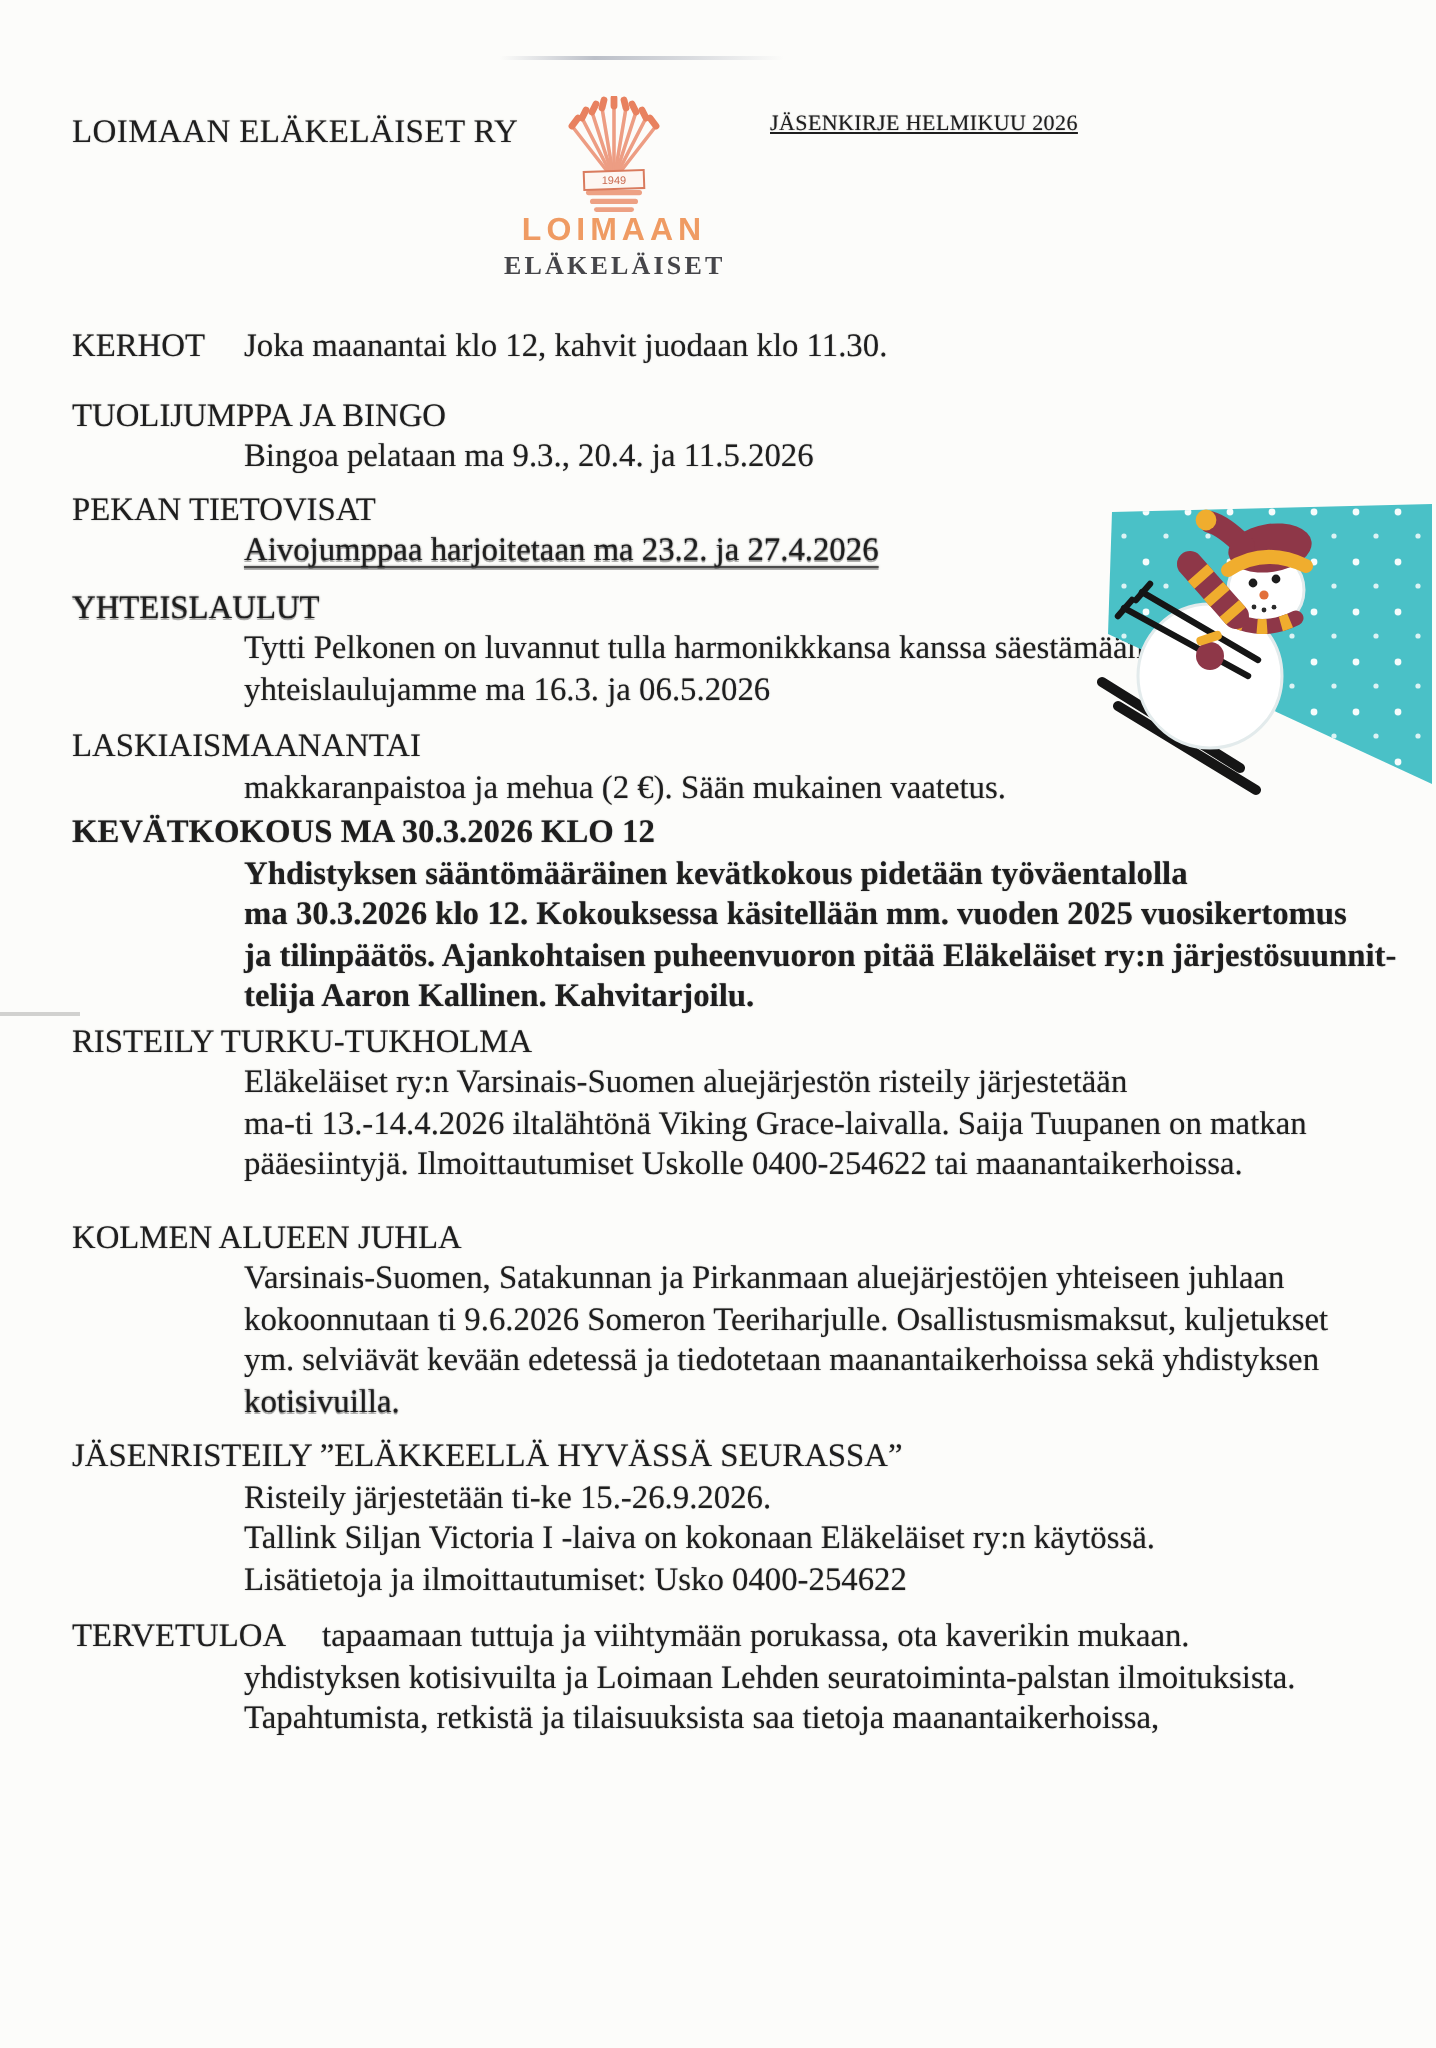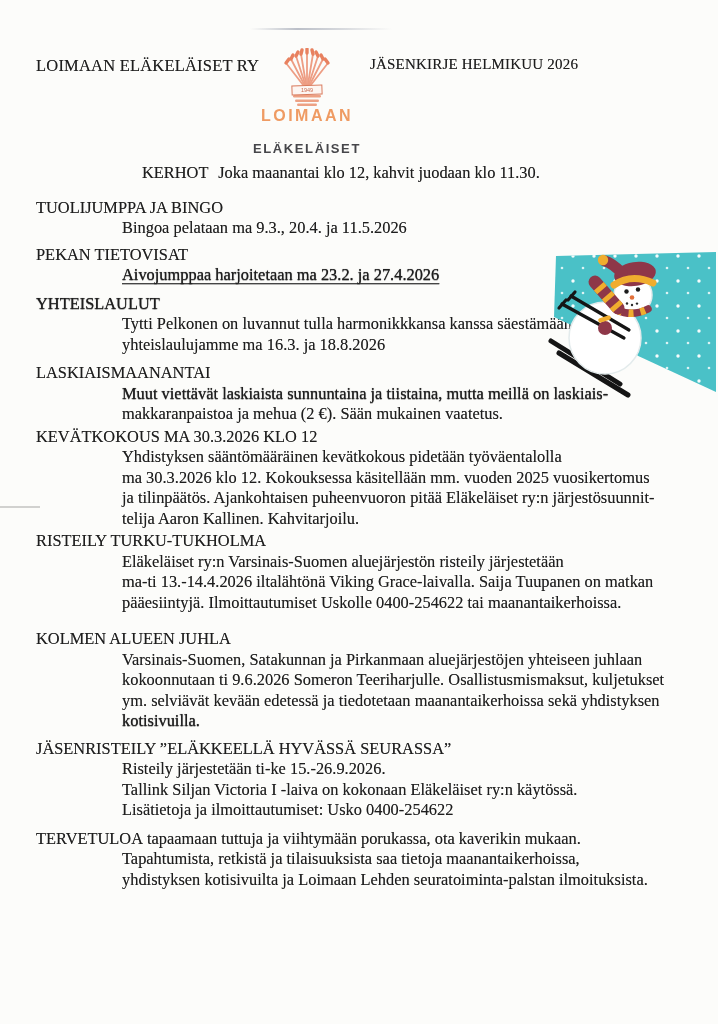--- a/index.html
+++ b/index.html
@@ -6,40 +6,40 @@
   .page{
     position:relative;width:718px;height:1024px;margin:0 auto;
     background:#fcfcfa;overflow:hidden;
     font-family:"Liberation Serif",serif;color:#1e1e1e;
   }
   .page *{box-sizing:border-box;}
   
   .txt{text-shadow:0 0 .6px rgba(40,40,40,.55);}
   
   .header-left{position:absolute;left:36px;top:56px;font-size:16.5px;letter-spacing:.2px;}
-  .header-right{position:absolute;left:370px;top:56px;font-size:15px;letter-spacing:.2px;}
+  .header-right{position:absolute;left:385px;top:56px;font-size:11px;letter-spacing:.2px;text-decoration:underline;}
   .logo{position:absolute;left:252px;top:48px;width:110px;text-align:center;}
   .logo svg{display:block;margin:0 auto;}
   .logo-line1{font-family:"Liberation Sans",sans-serif;font-weight:bold;font-size:16px;
     letter-spacing:2.5px;color:var(--logo-accent,#ee9357);margin-top:1px;opacity:.92;}
-  .logo-line2{font-family:Liberation Sans, sans-serif;font-weight:bold;font-size:13px;
-    letter-spacing:1.6px;color:#46464a;margin-top:16px;}
+  .logo-line2{font-family:Liberation Serif, serif;font-weight:bold;font-size:13px;
+    letter-spacing:1.6px;color:#46464a;margin-top:0px;}
   
   .content{position:absolute;left:36px;top:163px;width:600px;font-size:16.4px;line-height:20.5px;}
   .section{margin-top:8px;}
-  .section.sec0{margin-top:0;text-align:center;}
+  .section.sec0{margin-top:0;}
   .section.sec1{margin-top:14px;}
   .section.sec2{margin-top:6px;}
-  .section.sec5{margin-top:2px;}
+  .section.sec5{margin-top:2px;font-weight:bold;}
   .section.sec6{margin-top:2px;}
   .section.sec7{margin-top:16px;}
   .section.sec8{margin-top:7px;}
   .heading{white-space:nowrap;}
   .sec0 .heading{display:inline-block;width:86px;}
-  .sec9 .inline{margin-left:4px;}
+  .sec9 .inline{margin-left:18px;}
   .line{margin-left:86px;white-space:nowrap;}
   .smudge{text-shadow:0 1px 0 rgba(45,45,45,.35),0 0 1px rgba(45,45,45,.5),0 0 .6px rgba(40,40,40,.55);}
   .underline-artifact{text-decoration:underline;text-decoration-thickness:1.2px;
     text-decoration-color:rgba(55,55,55,.6);text-underline-offset:3px;}
   
   .streak{position:absolute;left:250px;top:28px;width:142px;height:2px;
     background:linear-gradient(90deg,transparent,rgba(90,100,125,.4),rgba(90,100,125,.22),transparent);}
   .crease{position:absolute;left:0;top:506px;width:40px;height:2px;background:rgba(110,110,110,.30);}
   
   .illustration{position:absolute;left:548px;top:251px;width:168px;height:152px;}
@@ -97,27 +97,27 @@
     <div class="logo-line1">LOIMAAN</div>
     <div class="logo-line2">ELÄKELÄISET</div>
   </div>
 
   <div class="header-right txt">JÄSENKIRJE HELMIKUU 2026</div>
 
   <main class="content txt">
       <div class="section sec0"><span class="heading">KERHOT</span><span class="inline">Joka maanantai klo 12, kahvit juodaan klo 11.30.</span></div>
       <div class="section sec1"><span class="heading">TUOLIJUMPPA JA BINGO</span><div class="line">Bingoa pelataan ma 9.3., 20.4. ja 11.5.2026</div></div>
       <div class="section sec2"><span class="heading">PEKAN TIETOVISAT</span><div class="line smudge underline-artifact">Aivojumppaa harjoitetaan ma 23.2. ja 27.4.2026</div></div>
-      <div class="section sec3"><span class="heading smudge">YHTEISLAULUT</span><div class="line">Tytti Pelkonen on luvannut tulla harmonikkkansa kanssa säestämään</div><div class="line">yhteislaulujamme ma 16.3. ja 18.8.2026</div></div>
-      <div class="section sec4"><span class="heading">LASKIAISMAANANTAI</span><div class="line smudge">Muut viettävät laskiaista sunnuntaina ja tiistaina, mutta meillä on laskiais-</div><div class="line">makkaranpaistoa ja mehua (2 €). Sään mukainen vaatetus.</div></div>
+      <div class="section sec3"><span class="heading smudge">YHTEISLAULUT</span><div class="line">Tytti Pelkonen on luvannut tulla harmonikkkansa kanssa säestämään</div><div class="line">yhteislaulujamme ma 16.3. ja 06.5.2026</div></div>
+      <div class="section sec4"><span class="heading">LASKIAISMAANANTAI</span><div class="line">makkaranpaistoa ja mehua (2 €). Sään mukainen vaatetus.</div></div>
       <div class="section sec5"><span class="heading">KEVÄTKOKOUS MA 30.3.2026 KLO 12</span><div class="line">Yhdistyksen sääntömääräinen kevätkokous pidetään työväentalolla</div><div class="line">ma 30.3.2026 klo 12.  Kokouksessa käsitellään mm. vuoden 2025 vuosikertomus</div><div class="line">ja tilinpäätös. Ajankohtaisen puheenvuoron pitää Eläkeläiset ry:n  järjestösuunnit-</div><div class="line">telija Aaron Kallinen. Kahvitarjoilu.</div></div>
       <div class="section sec6"><span class="heading">RISTEILY TURKU-TUKHOLMA</span><div class="line">Eläkeläiset ry:n Varsinais-Suomen aluejärjestön risteily järjestetään</div><div class="line">ma-ti 13.-14.4.2026 iltalähtönä Viking Grace-laivalla. Saija Tuupanen on matkan</div><div class="line">pääesiintyjä. Ilmoittautumiset Uskolle 0400-254622 tai maanantaikerhoissa.</div></div>
       <div class="section sec7"><span class="heading">KOLMEN ALUEEN JUHLA</span><div class="line">Varsinais-Suomen, Satakunnan ja Pirkanmaan aluejärjestöjen yhteiseen juhlaan</div><div class="line">kokoonnutaan ti 9.6.2026 Someron Teeriharjulle. Osallistusmismaksut, kuljetukset</div><div class="line">ym. selviävät kevään edetessä ja tiedotetaan maanantaikerhoissa sekä yhdistyksen</div><div class="line smudge">kotisivuilla.</div></div>
       <div class="section sec8"><span class="heading">JÄSENRISTEILY ”ELÄKKEELLÄ HYVÄSSÄ SEURASSA”</span><div class="line">Risteily järjestetään ti-ke 15.-26.9.2026.</div><div class="line">Tallink Siljan Victoria I -laiva on kokonaan Eläkeläiset ry:n käytössä.</div><div class="line">Lisätietoja ja ilmoittautumiset: Usko 0400-254622</div></div>
-      <div class="section sec9"><span class="heading">TERVETULOA</span><span class="inline">tapaamaan tuttuja ja viihtymään porukassa, ota kaverikin mukaan.</span><div class="line">Tapahtumista, retkistä ja tilaisuuksista saa tietoja maanantaikerhoissa,</div><div class="line">yhdistyksen kotisivuilta ja Loimaan Lehden seuratoiminta-palstan ilmoituksista.</div></div>
+      <div class="section sec9"><span class="heading">TERVETULOA</span><span class="inline">tapaamaan tuttuja ja viihtymään porukassa, ota kaverikin mukaan.</span><div class="line">yhdistyksen kotisivuilta ja Loimaan Lehden seuratoiminta-palstan ilmoituksista.</div><div class="line">Tapahtumista, retkistä ja tilaisuuksista saa tietoja maanantaikerhoissa,</div></div>
     </main>
 
   <div class="illustration">
     <svg width="168" height="152" viewBox="0 0 168 152">
       <defs>
         <pattern id="snowdots" width="21" height="25" patternUnits="userSpaceOnUse">
           <circle cx="4" cy="5" r="1.7" fill="#ffffff" opacity=".95"></circle>
           <circle cx="14" cy="17" r="1.3" fill="#ffffff" opacity=".8"></circle>
         </pattern>
       </defs>

